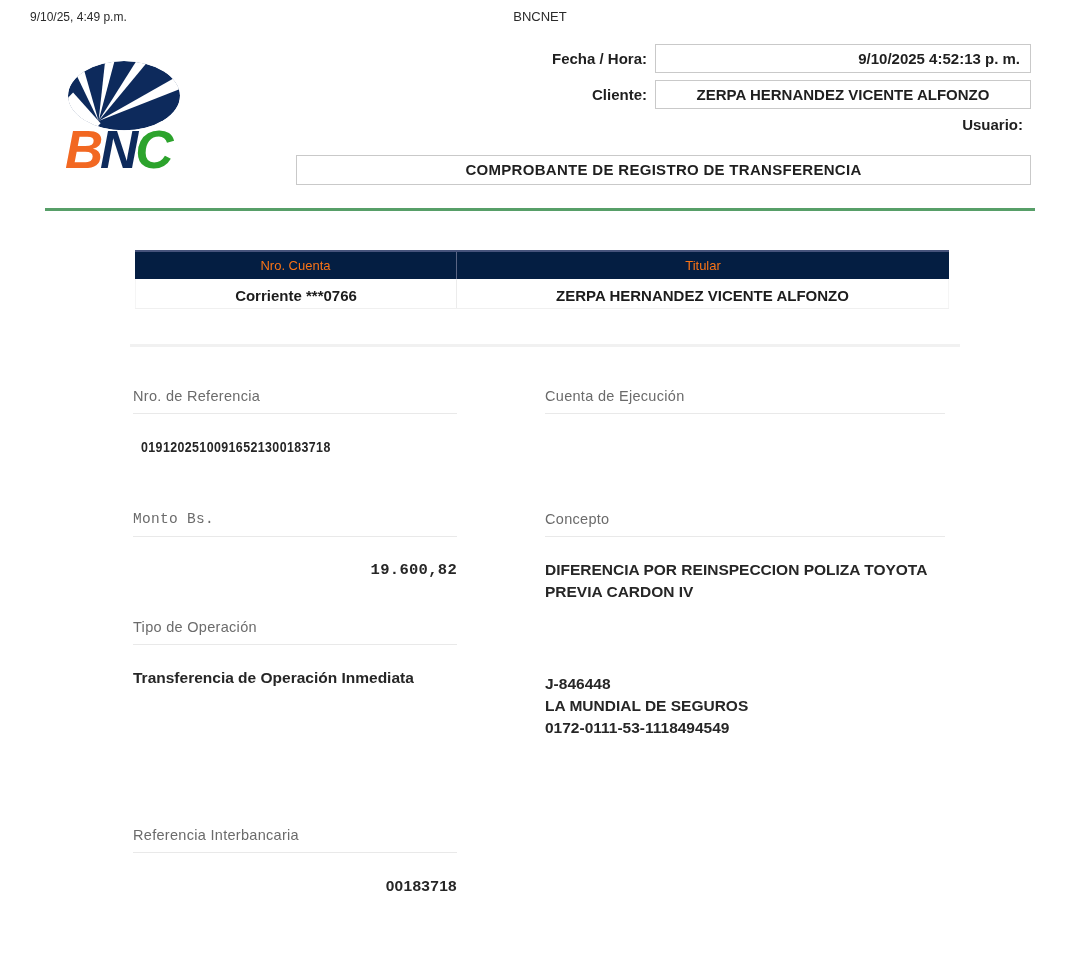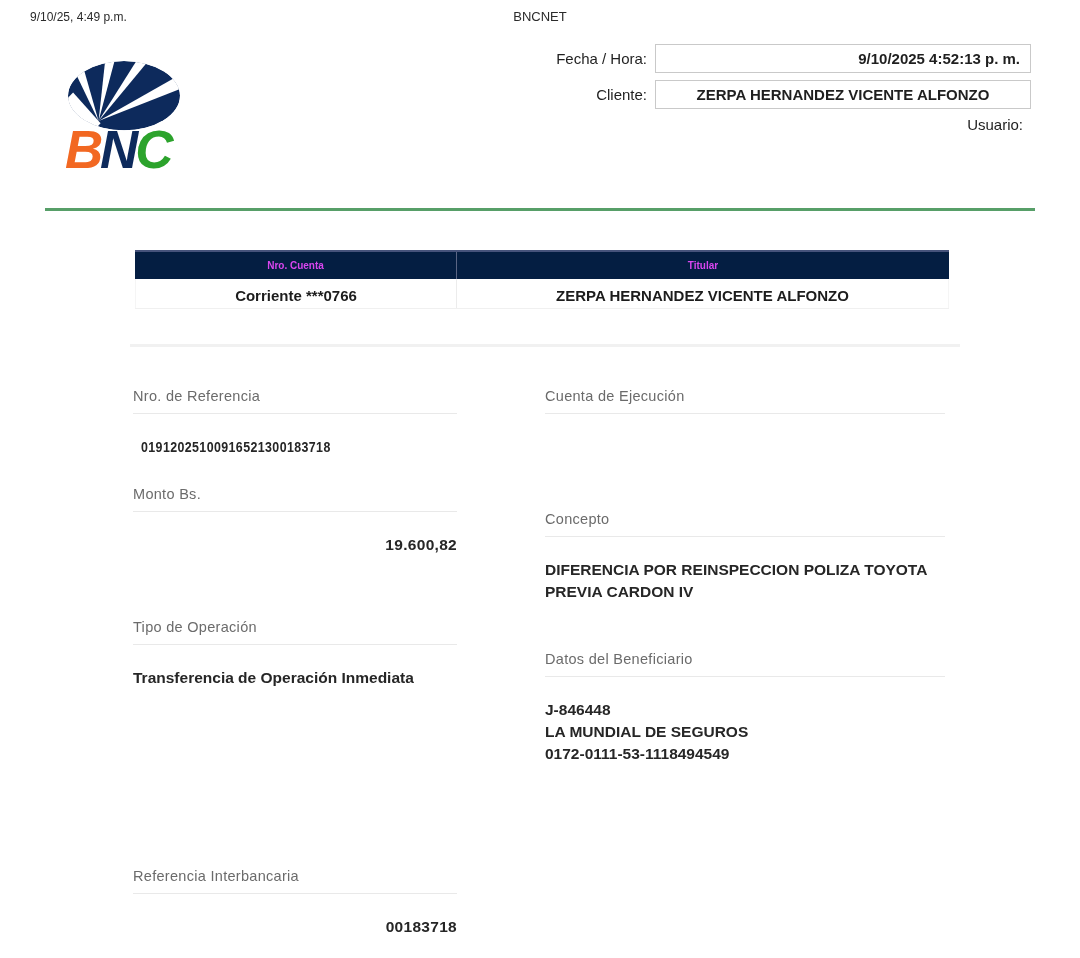--- a/index.html
+++ b/index.html
@@ -10,59 +10,59 @@
 
   
   .print-left  { position:absolute; left:30px; top:10px; font-size:12px; color:#2b2b2b; }
   .print-center{ position:absolute; left:0; right:0; top:9px; text-align:center; font-size:13px; color:#2b2b2b; }
 
   
   .logo { position:absolute; left:66px; top:58px; width:116px; height:114px; }
 
   
   .hrow { position:absolute; right:49px; display:flex; align-items:center; }
-  .hrow .hlabel { font-size:15px; font-weight:400; color:#1f1f1f; margin-right:8px; white-space:nowrap; }
+  .hrow .hlabel { font-size:15px; font-weight:700; color:#1f1f1f; margin-right:8px; white-space:nowrap; }
   .hbox { width:376px; height:29px; border:1px solid #c9c9c9; background:#fff; font-size:15px;
           font-weight:700; color:#1f1f1f; line-height:27px; padding:0 10px; white-space:nowrap; overflow:hidden; }
   .hbox.right  { text-align:right; }
   .hbox.center { text-align:center; }
   .row1 { top:44px; } .row2 { top:80px; } .row3 { top:116px;gap:8px; }
 
   .title-box { position:absolute; left:296px; right:49px; top:155px; height:30px; border:1px solid #c9c9c9;
                text-align:center; line-height:28px; font-size:15px; font-weight:700; color:#1f1f1f; letter-spacing:.3px; }
 
   .green-rule { position:absolute; left:45px; top:208px; width:990px; height:3px; background:#579f68; }
 
   
   .acct-table { position:absolute; left:135px; top:250px; width:814px; }
   .t-head { display:flex; background:#041e42; border-top:2px solid #46537b; height:29px; }
   .t-head .c1 { width:322px; border-right:1px solid #5a6584; }
   .t-head .c2 { flex:1; }
-  .t-head div { color:#d946ef; font-size:10px; font-weight:700; text-align:center; line-height:27px; }
+  .t-head div { color:#f97316; font-size:13px; font-weight:400; text-align:center; line-height:27px; }
   .t-body { display:flex; background:#fff; height:30px; border-bottom:1px solid #f0f0f0; }
   .t-body .c1 { width:322px; border-right:1px solid #ececec; border-left:1px solid #f5f5f5; }
   .t-body .c2 { flex:1; border-right:1px solid #f5f5f5; }
   .t-body div { font-size:15px; font-weight:700; color:#1c1c1c; text-align:center; line-height:33px; }
 
   .gray-rule { position:absolute; left:130px; top:344px; width:830px; height:3px; background:#f1f1f1; }
 
   
   .fg { position:absolute; }
   .fg-left  { left:133px; width:324px; }
   .fg-right { left:545px; width:400px; }
   .fg .lbl { font-size:14.5px; color:#6b6b6b; letter-spacing:.3px; padding-bottom:9px; border-bottom:1px solid #e9e9e9; }
   .fg .val { margin-top:22px; font-weight:700; color:#262626; font-size:15.5px; line-height:22px; }
 
   .g-ref   { top:388px; }
   .g-fecha { top:388px; }
-  .g-monto { top:486px; }
+  .g-monto { top:511px;font-family:Liberation Mono, monospace; }
   .g-conc  { top:511px; }
   .g-tipo  { top:619px; }
   .g-benef { top:651px; }
-  .g-inter { top:827px;margin-top:41px; }
+  .g-inter { top:827px; }
 
   .val-bigblue { display:inline-block; margin-top:18px; padding-left:10px; font-size:30px; font-weight:700;
                  color:#1a6fa5; white-space:nowrap; transform:scaleX(.8); transform-origin:left center; letter-spacing:.5px; }
   .val-monto   { font-size:27px; text-align:right; letter-spacing:.3px; }
   .val-green   { margin-top:24px; font-size:25px; font-weight:700; color:#18a12e; text-align:right; letter-spacing:.3px; }
   .benef-line  { display:block; }
 </style>
 </head>
 <body>
 
@@ -97,20 +97,21 @@
     <div class="hbox right">9/10/2025 4:52:13 p. m.</div>
   </div>
   <div class="hrow row2">
     <span class="hlabel">Cliente:</span>
     <div class="hbox center">ZERPA HERNANDEZ VICENTE ALFONZO</div>
   </div>
   <div class="hrow row3">
     <span class="hlabel">Usuario:</span>
   </div>
 
+  <div class="title-box">COMPROBANTE DE REGISTRO DE TRANSFERENCIA</div>
 
   <div class="green-rule"></div>
 
   <div class="acct-table">
     <div class="t-head">
       <div class="c1">Nro. Cuenta</div>
       <div class="c2">Titular</div>
     </div>
     <div class="t-body">
       <div class="c1">Corriente ***0766</div>
@@ -138,21 +139,20 @@
     <div class="lbl">Concepto</div>
     <div class="val">DIFERENCIA POR REINSPECCION POLIZA TOYOTA PREVIA CARDON IV</div>
   </div>
 
   <div class="fg fg-left g-tipo">
     <div class="lbl">Tipo de Operación</div>
     <div class="val" style="white-space:nowrap;">Transferencia de Operación Inmediata</div>
   </div>
 
   <div class="fg fg-right g-benef">
-    <div class="lbl">Datos del Beneficiario</div>
     <div class="val">
       <span class="benef-line">J-846448</span>
       <span class="benef-line">LA MUNDIAL DE SEGUROS</span>
       <span class="benef-line">0172-0111-53-1118494549</span>
     </div>
   </div>
 
   <div class="fg fg-left g-inter">
     <div class="lbl">Referencia Interbancaria</div>
     <div class="val val-green">00183718</div>

